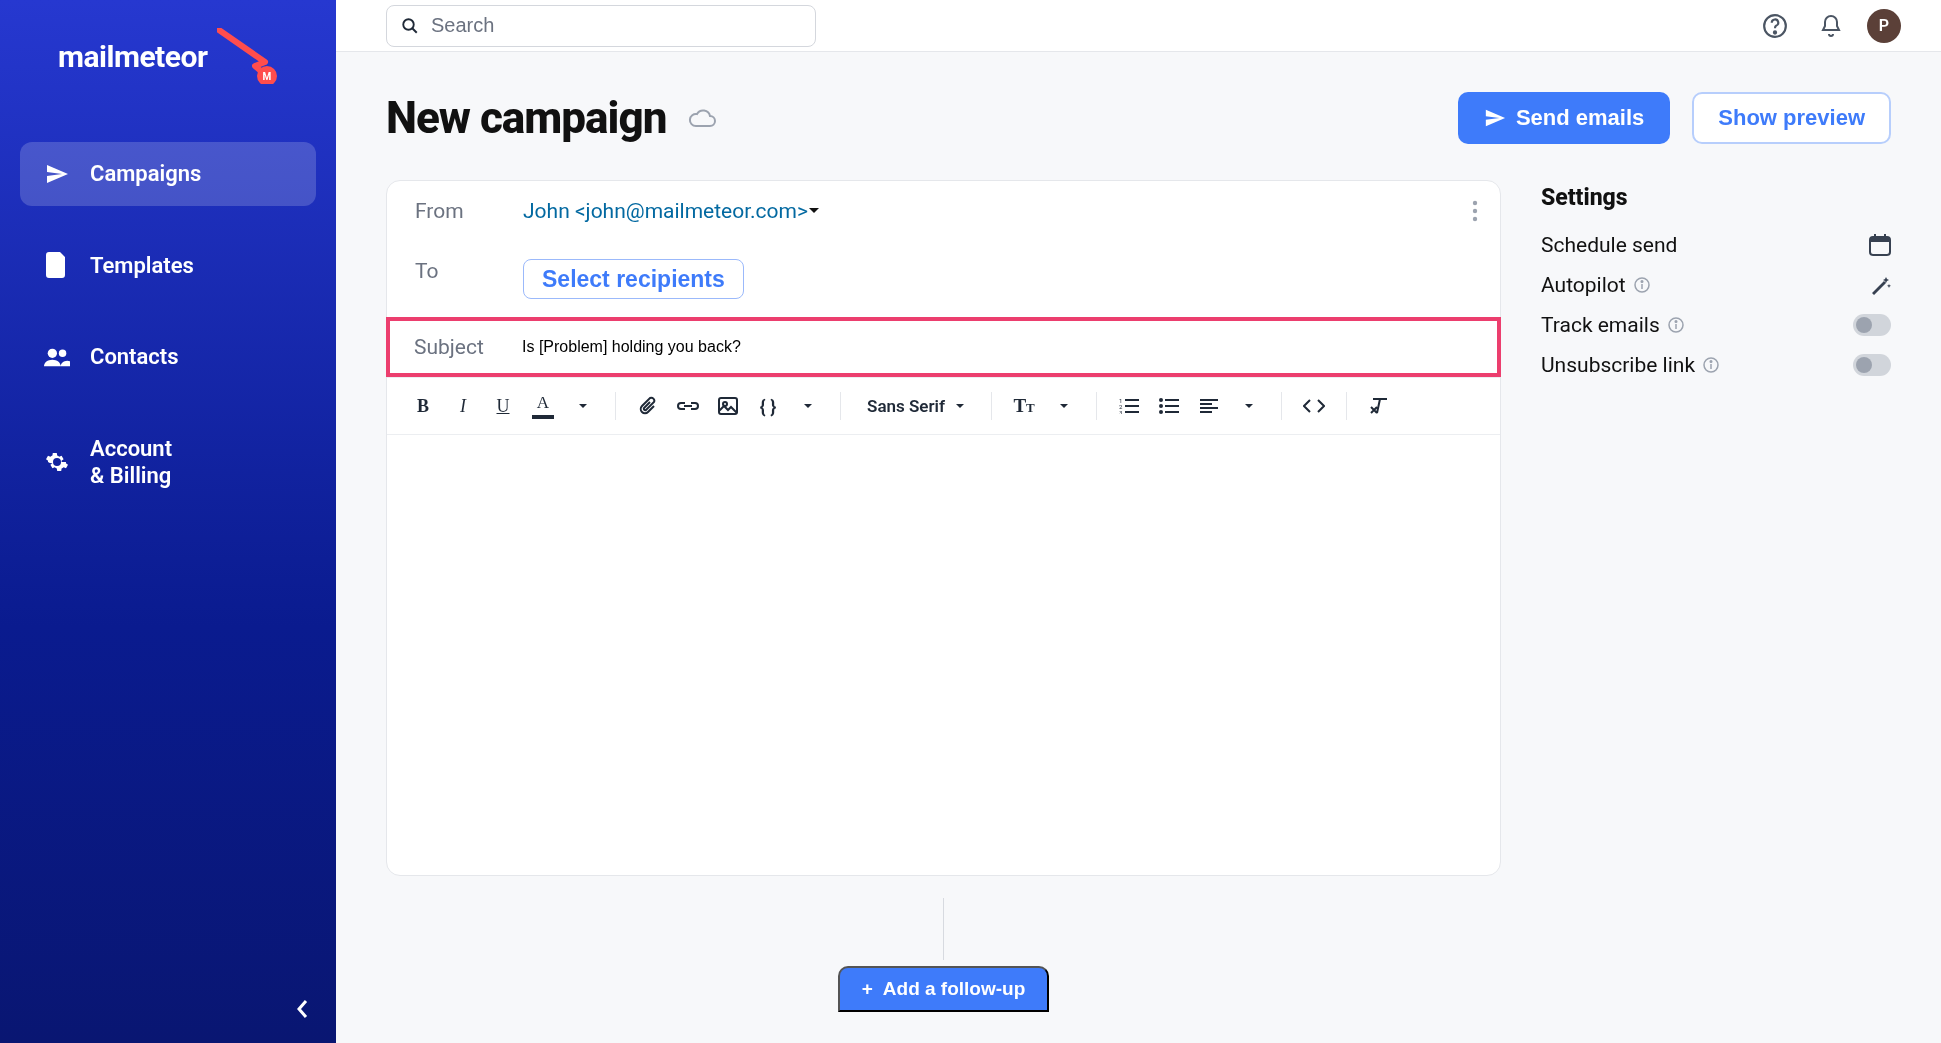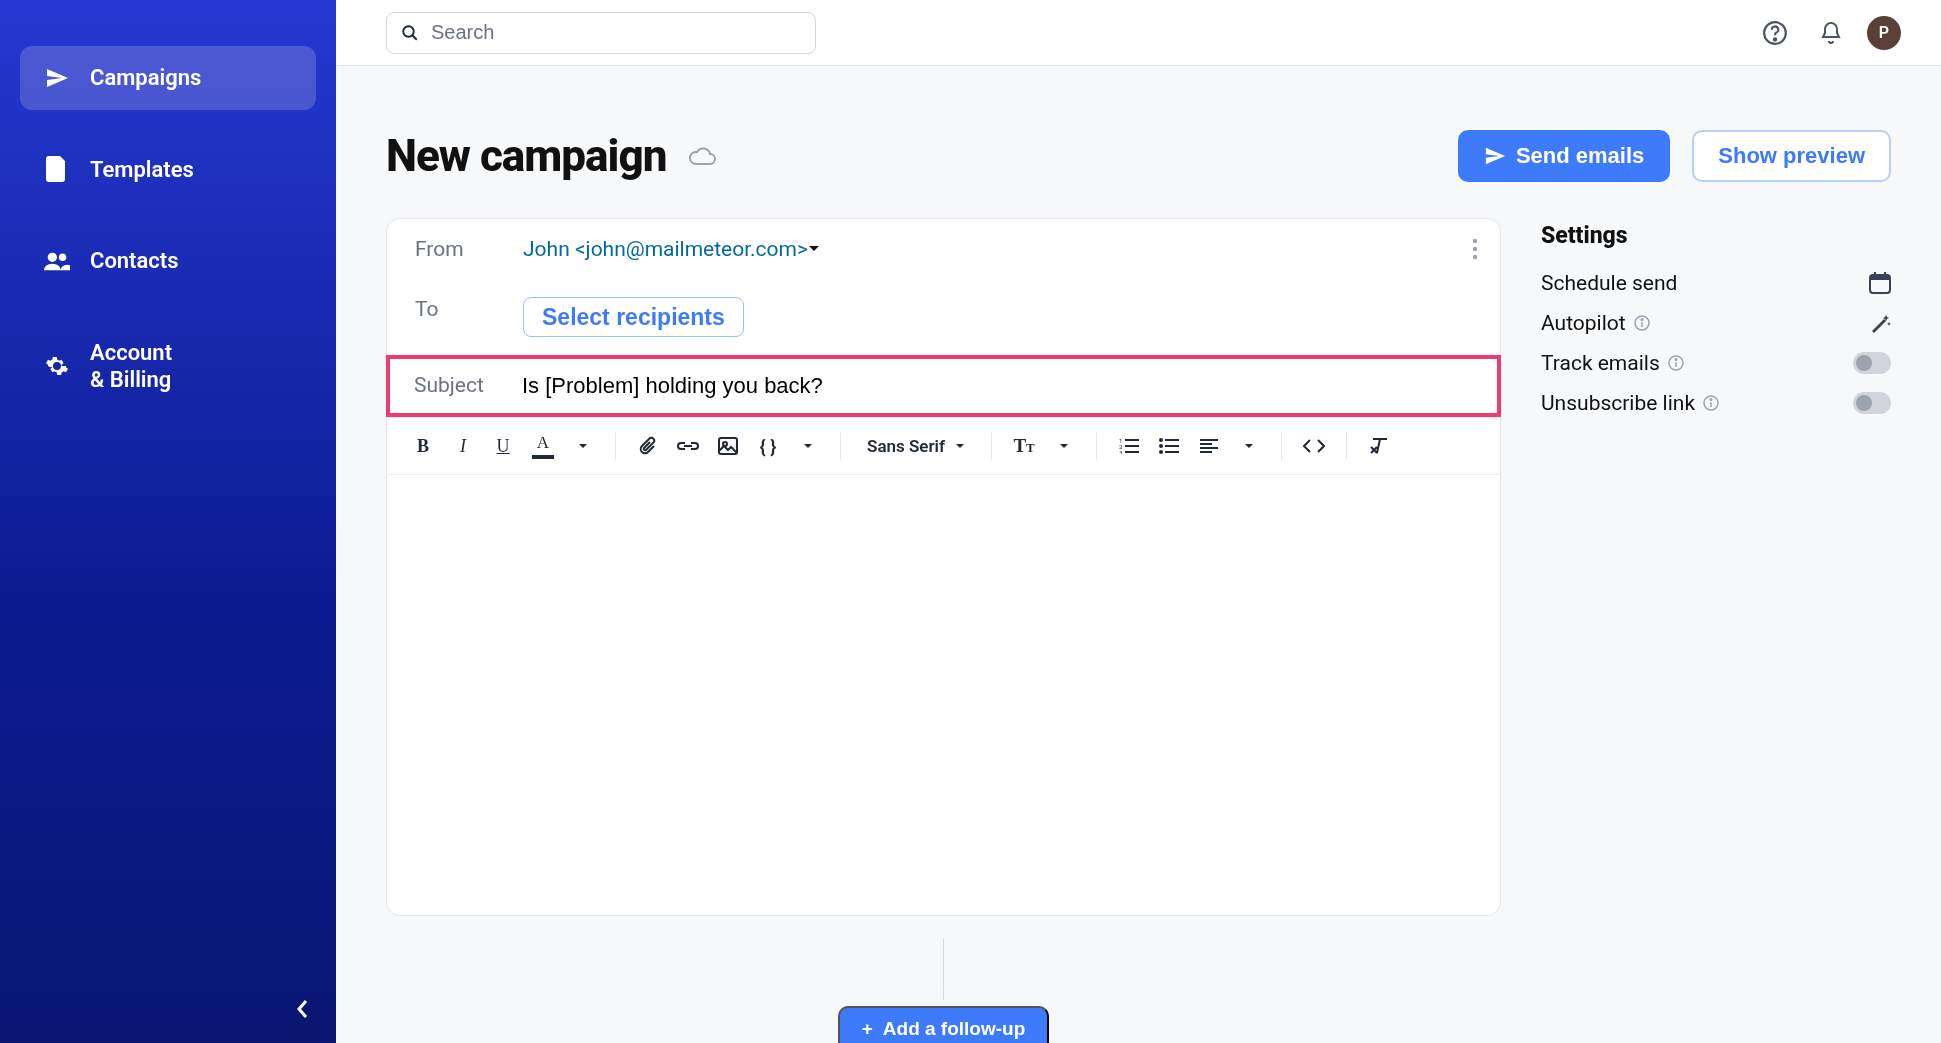--- a/index.html
+++ b/index.html
@@ -61,21 +61,21 @@
   
   .main {
     flex: 1;
     display: flex;
     flex-direction: column;
     background: #fff;
   }
 
   
   .topbar {
-    height: 66px;
+    height: 52px;
     display: flex;
     align-items: center;
     padding: 0 40px 0 50px;
     gap: 16px;
     border-bottom: 1px solid #e5e7eb;
   }
   .search-wrap {
     display: flex;
     align-items: center;
     gap: 12px;
@@ -106,21 +106,21 @@
   }
 
   
   .content {
     flex:1;
     background:#f7f8fa;
     padding: 40px 50px 0 50px;
     overflow:auto;
   }
   .content-header {
-    display:flex; align-items:center; gap:22px; margin-bottom:36px;margin-top:24px;
+    display:flex; align-items:center; gap:22px; margin-bottom:36px;
   }
   .page-title {
     font-size:44px; font-weight:800; letter-spacing:-1px;
   }
   .cloud-icon { color:#9ca3af; }
   .header-spacer { flex:1; }
   .btn {
     display:inline-flex; align-items:center; gap:10px;
     height:52px; padding:0 24px; border-radius:10px;
     font-size:22px; font-weight:700; cursor:pointer;
@@ -161,21 +161,21 @@
     border:1.5px solid #9bb9fb; border-radius:8px;
     color:#3e7bfa; font-size:23px; font-weight:700;
     cursor:pointer; background:#fff;
   }
   .subject-row {
     border:4px solid #ec3e6e;
     margin:0 -1px;
     padding:14px 24px;
   }
   .subject-input {
-    border:none; outline:none; font-size:22px; width: calc(100% - 120px);
+    border:none; outline:none; font-size:16px; width: calc(100% - 120px);
     background:transparent;
   }
   .subject-input::placeholder { color:#6b7280; }
 
   
   .rt-toolbar {
     display:flex; align-items:center; gap:4px;
     padding:10px 18px;
     border-top:1px solid #eceef1;
     border-bottom:1px solid #eceef1;
@@ -230,20 +230,30 @@
   }
 
   svg { display:block; }
 </style>
 </head>
 <body>
 
 <div class="app">
 
   <aside class="sidebar">
+    <div class="logo">
+      <span class="logo-text">mailmeteor</span>
+      <span class="logo-icon">
+        <svg width="60" height="56" viewBox="0 0 60 56">
+            <path d="M2 2 L48 34 L38 38 L52 50" fill="none" stroke="#ff4d4d" stroke-width="6" stroke-linejoin="round" stroke-linecap="round"></path>
+            <circle cx="50" cy="48" r="10" fill="#ff4d4d"></circle>
+            <text x="50" y="52" text-anchor="middle" font-size="10" fill="#fff" font-weight="700">M</text>
+          </svg>
+      </span>
+    </div>
     <ul class="nav">
       <li class="nav-item active">
         <span class="nav-icon">
           <svg width="24" height="24" viewBox="0 0 24 24" fill="#fff">
               <path d="M2 21l21-9L2 3v7l15 2-15 2v7z"></path>
             </svg>
         </span>
         <span class="nav-label">Campaigns</span>
       </li>
       <li class="nav-item">

